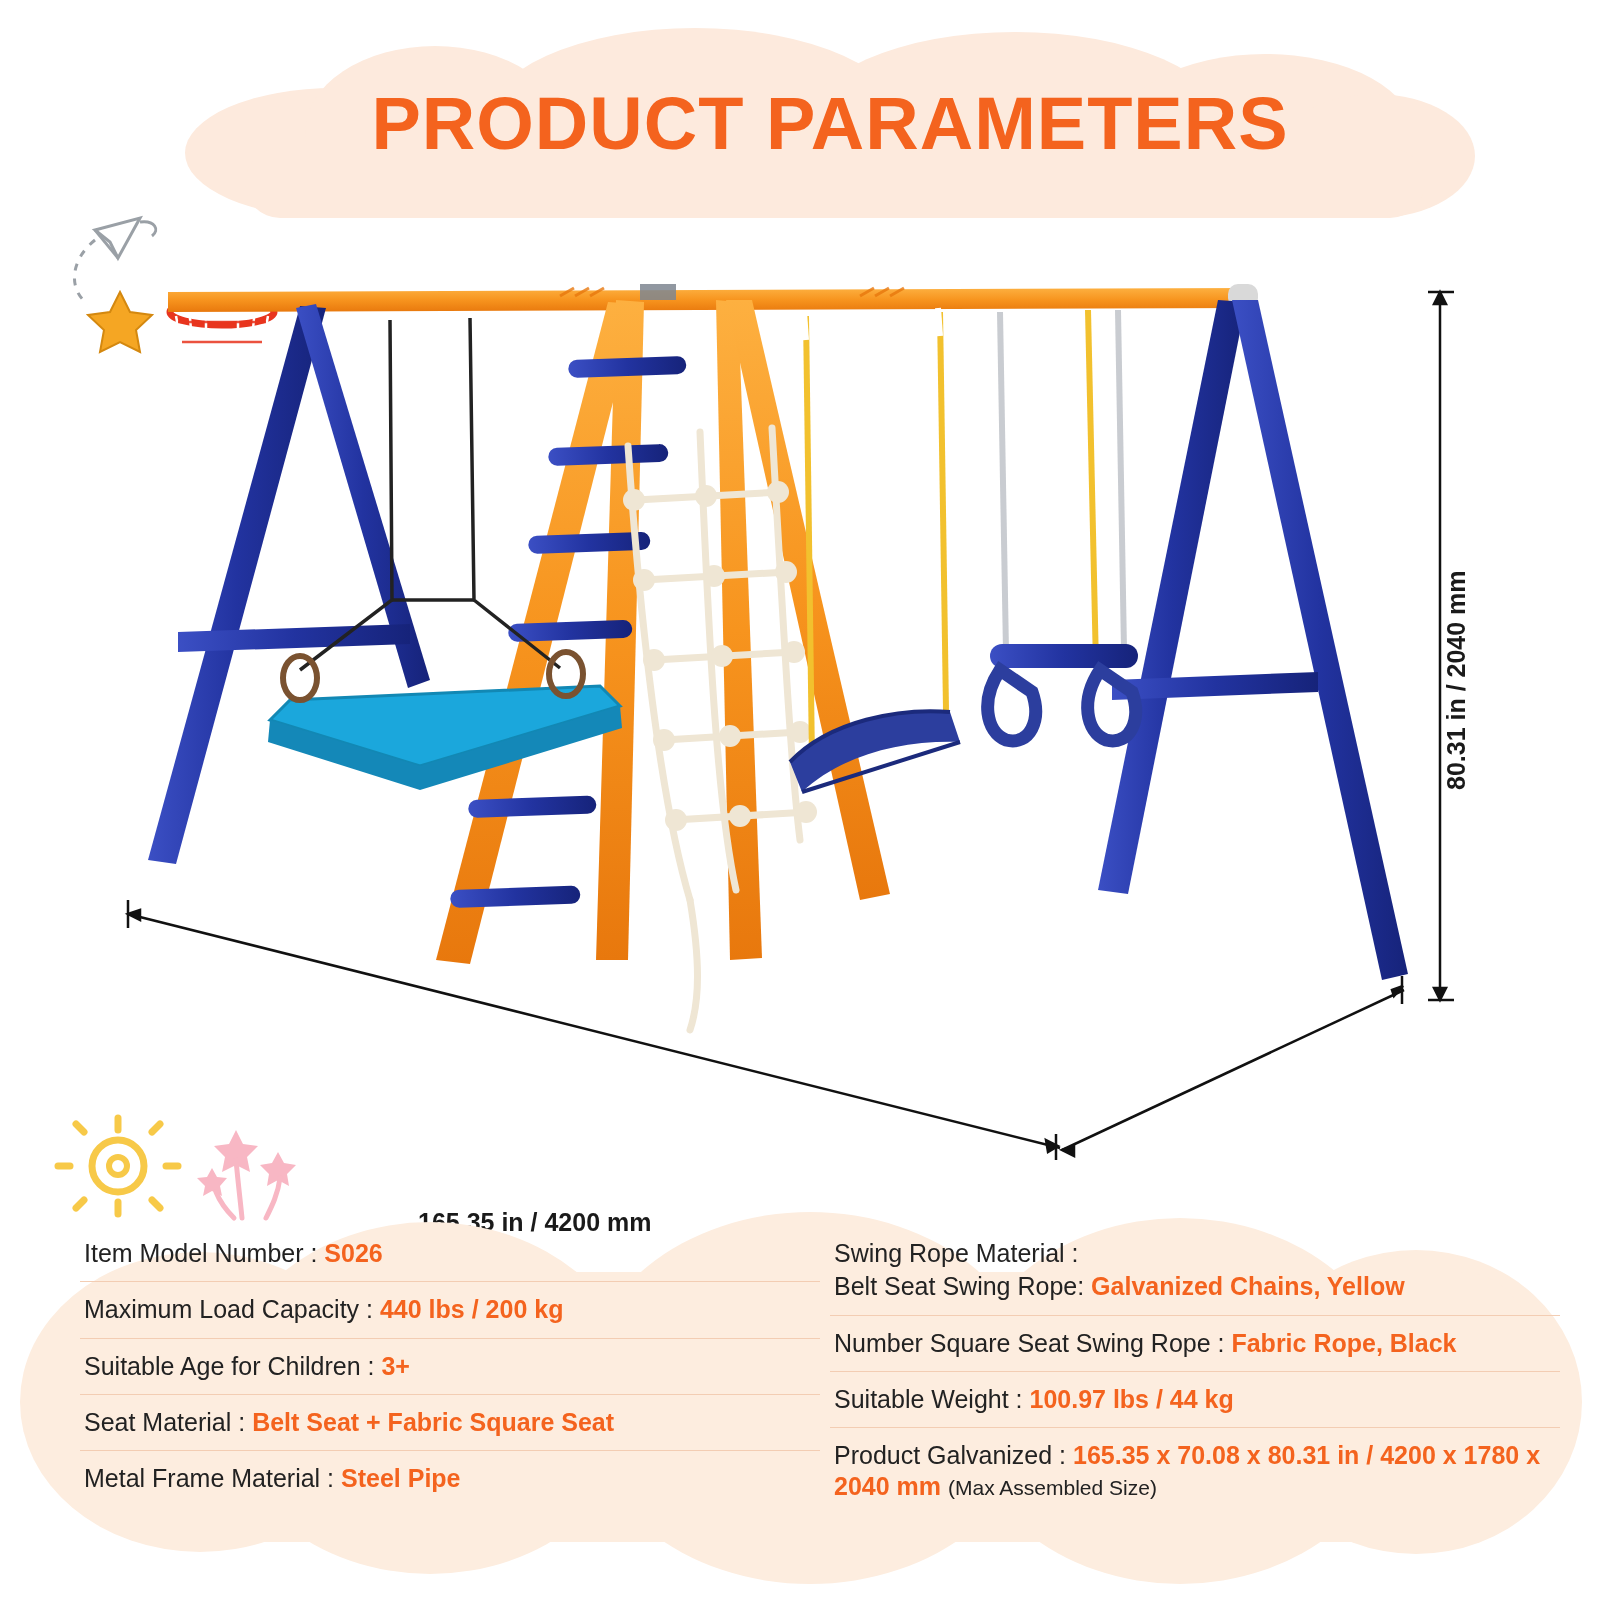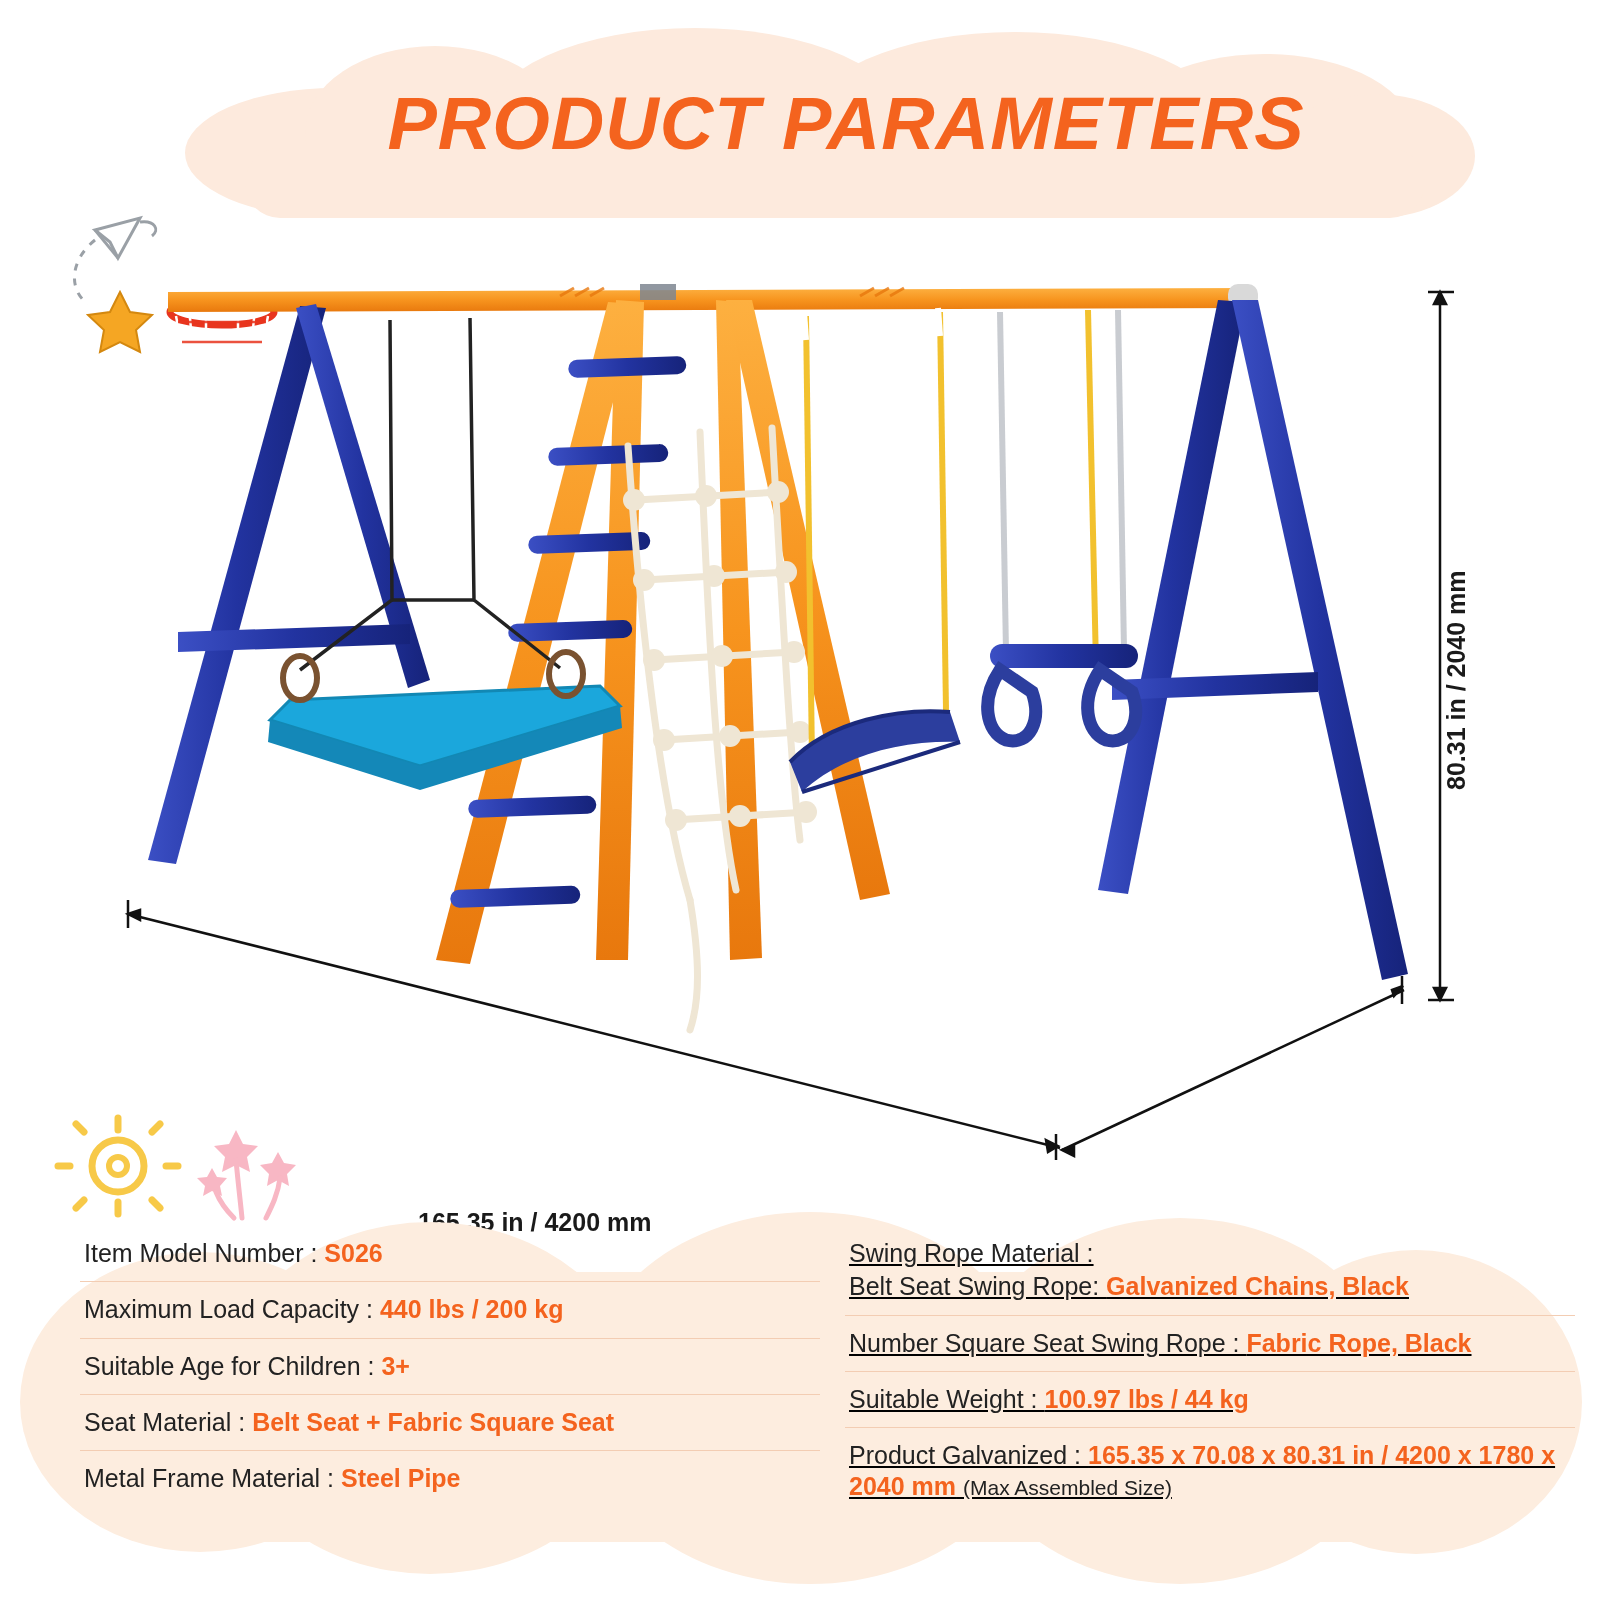--- a/index.html
+++ b/index.html
@@ -11,46 +11,45 @@
     overflow:hidden;
   }
   
   .header-cloud{
     position:absolute;left:185px;top:28px;width:1290px;height:190px;
   }
   .header-cloud .blob{
     position:absolute;background:#fdeadd;border-radius:50%;
   }
   .header-title{
-    position:absolute;left:16px;top:0;width:1290px;height:190px;
+    position:absolute;left:0;top:0;width:1290px;height:190px;
     display:flex;align-items:center;justify-content:center;
     color:#f4631e;font-size:74px;font-weight:bold;letter-spacing:1px;
     white-space:nowrap;
-    font-style:italic;
   }
   
   .illus{position:absolute;left:0;top:200px;width:1600px;height:960px;}
   
   .dim-label{position:absolute;font-size:25px;font-weight:bold;color:#1a1a1a;}
   .dim-vert{
     position:absolute;left:1428px;top:500px;
     font-size:25px;font-weight:bold;color:#1a1a1a;
     transform:rotate(-90deg);transform-origin:left top;
     white-space:nowrap;
   }
   
   .spec-cloud{position:absolute;left:20px;top:1212px;width:1562px;height:372px;}
   .spec-cloud .blob{position:absolute;background:#fdeddf;border-radius:60px;}
   .spec-cols{
     position:absolute;left:0;top:0;width:1562px;height:372px;
     display:flex;
   }
   .col{padding:14px 0 0 0;box-sizing:border-box;}
   .col-left{width:740px;margin-left:60px;}
-  .col-right{width:730px;margin-left:25px;text-decoration:underline;}
+  .col-right{width:730px;margin-left:10px;}
   .spec-row{
     font-size:25px;color:#222;line-height:1.25;
     padding:12px 4px 12px 4px;
     border-bottom:1px solid #f3cdb3;
     white-space:nowrap;
   }
   .spec-row:last-child{border-bottom:none;}
   .spec-row .val{color:#f4631e;font-weight:bold;}
   .spec-row .lbl{color:#222;}
   .small-note{font-size:21px;color:#222;font-weight:normal;}
@@ -309,21 +308,21 @@
       <div class="spec-row">
         <span class="lbl">Metal Frame Material : </span><span class="val">Steel Pipe</span>
       </div>
     </div>
 
     <div class="col col-right">
       <div class="spec-row" style="border-bottom:none;padding-bottom:0;">
         <span class="lbl">Swing Rope Material :</span>
       </div>
       <div class="spec-row" style="padding-top:2px;">
-        <span class="lbl">Belt Seat Swing Rope: </span><span class="val">Galvanized Chains, Black</span>
+        <span class="lbl">Belt Seat Swing Rope: </span><span class="val">Galvanized Chains, Yellow</span>
       </div>
       <div class="spec-row">
         <span class="lbl">Number Square Seat Swing Rope : </span><span class="val">Fabric Rope, Black</span>
       </div>
       <div class="spec-row">
         <span class="lbl">Suitable Weight : </span><span class="val">100.97 lbs / 44 kg</span>
       </div>
       <div class="spec-row wrap-row">
         <span class="lbl">Product Galvanized : </span><span class="val">165.35 x 70.08 x 80.31 in / 4200 x 1780 x 2040 mm</span>
         <span class="small-note">(Max Assembled Size)</span>

